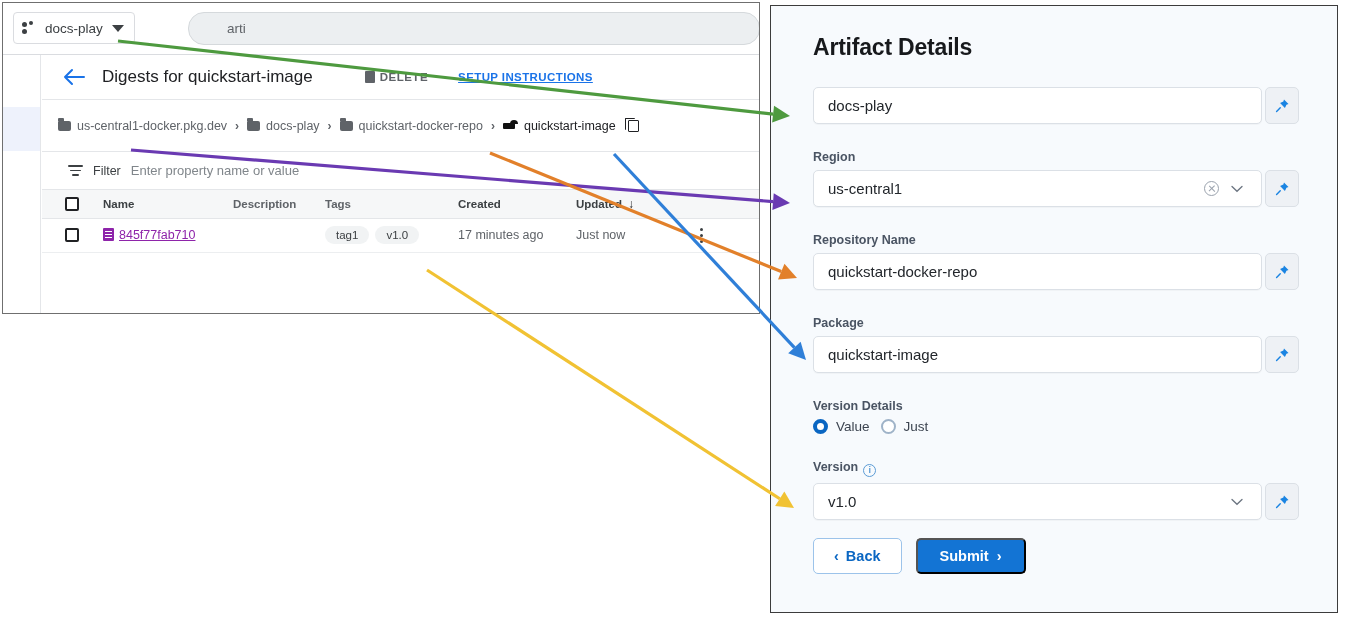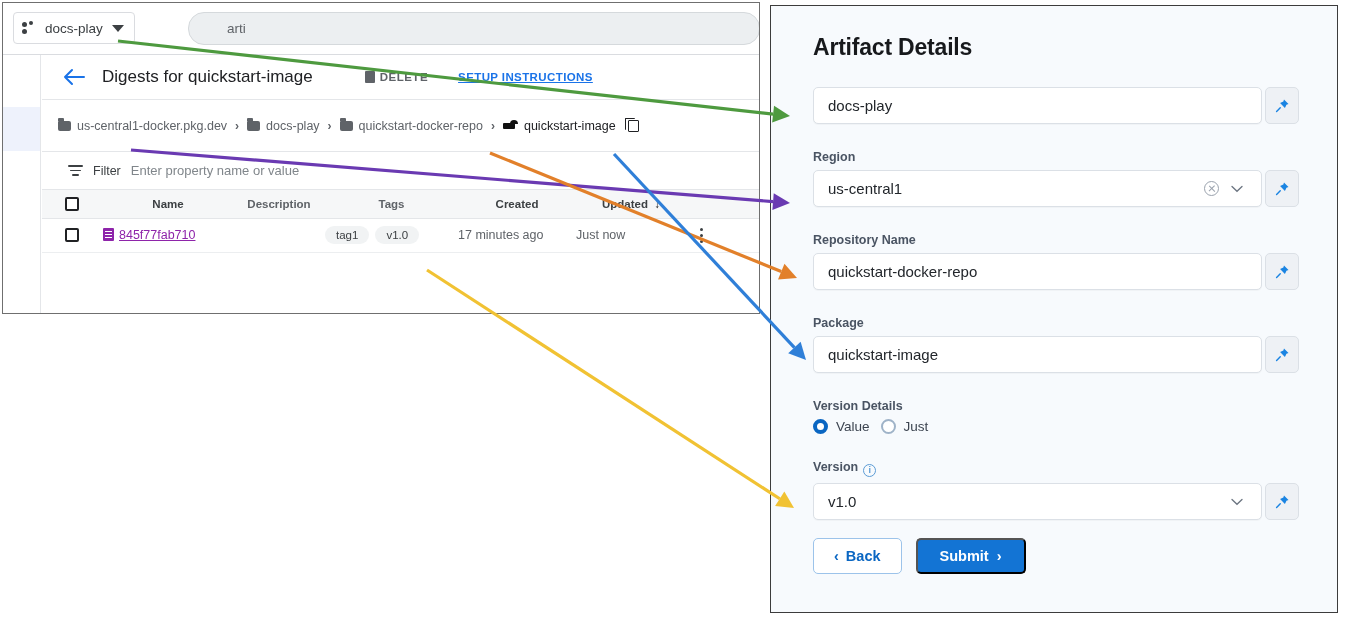--- a/index.html
+++ b/index.html
@@ -108,21 +108,21 @@
   .filter-ic span{ display:block; height:1.8px; background:#3c4043; border-radius:1px; }
   .filter-ic span:nth-child(1){width:15px;}
   .filter-ic span:nth-child(2){width:11px;margin-left:2px;}
   .filter-ic span:nth-child(3){width:7px;margin-left:4px;}
   .filter-label { font-weight:400; color:#3c4043; font-size:12.5px;}
   .filter-ph { color:#80868b; font-size:13px; }
 
   table.digests { width:100%; border-collapse:collapse; table-layout:fixed; }
   table.digests th {
     background:#f6f7f8; height:28px; font-size:11.5px; color:#3c4043;
-    text-align:center; font-weight:700; border-bottom:1px solid #e4e6e9;
+    text-align:left; font-weight:700; border-bottom:1px solid #e4e6e9;
     padding:0;
   }
   table.digests th.muted { color:#5f6368; font-weight:600; }
   table.digests td { height:34px; font-size:12.5px; color:#5f6368; border-bottom:1px solid #eceef0; padding:0; }
   .cb {
     width:14px;height:14px;border:2px solid #202124;border-radius:2px;background:#fff;display:block;margin-left:23px;
   }
   .digest-link { color:#8e24aa; text-decoration:underline; font-size:12.5px; }
   .doc-ic{
     width:11px;height:13px;background:#8e24aa;border-radius:1px;display:inline-block;

